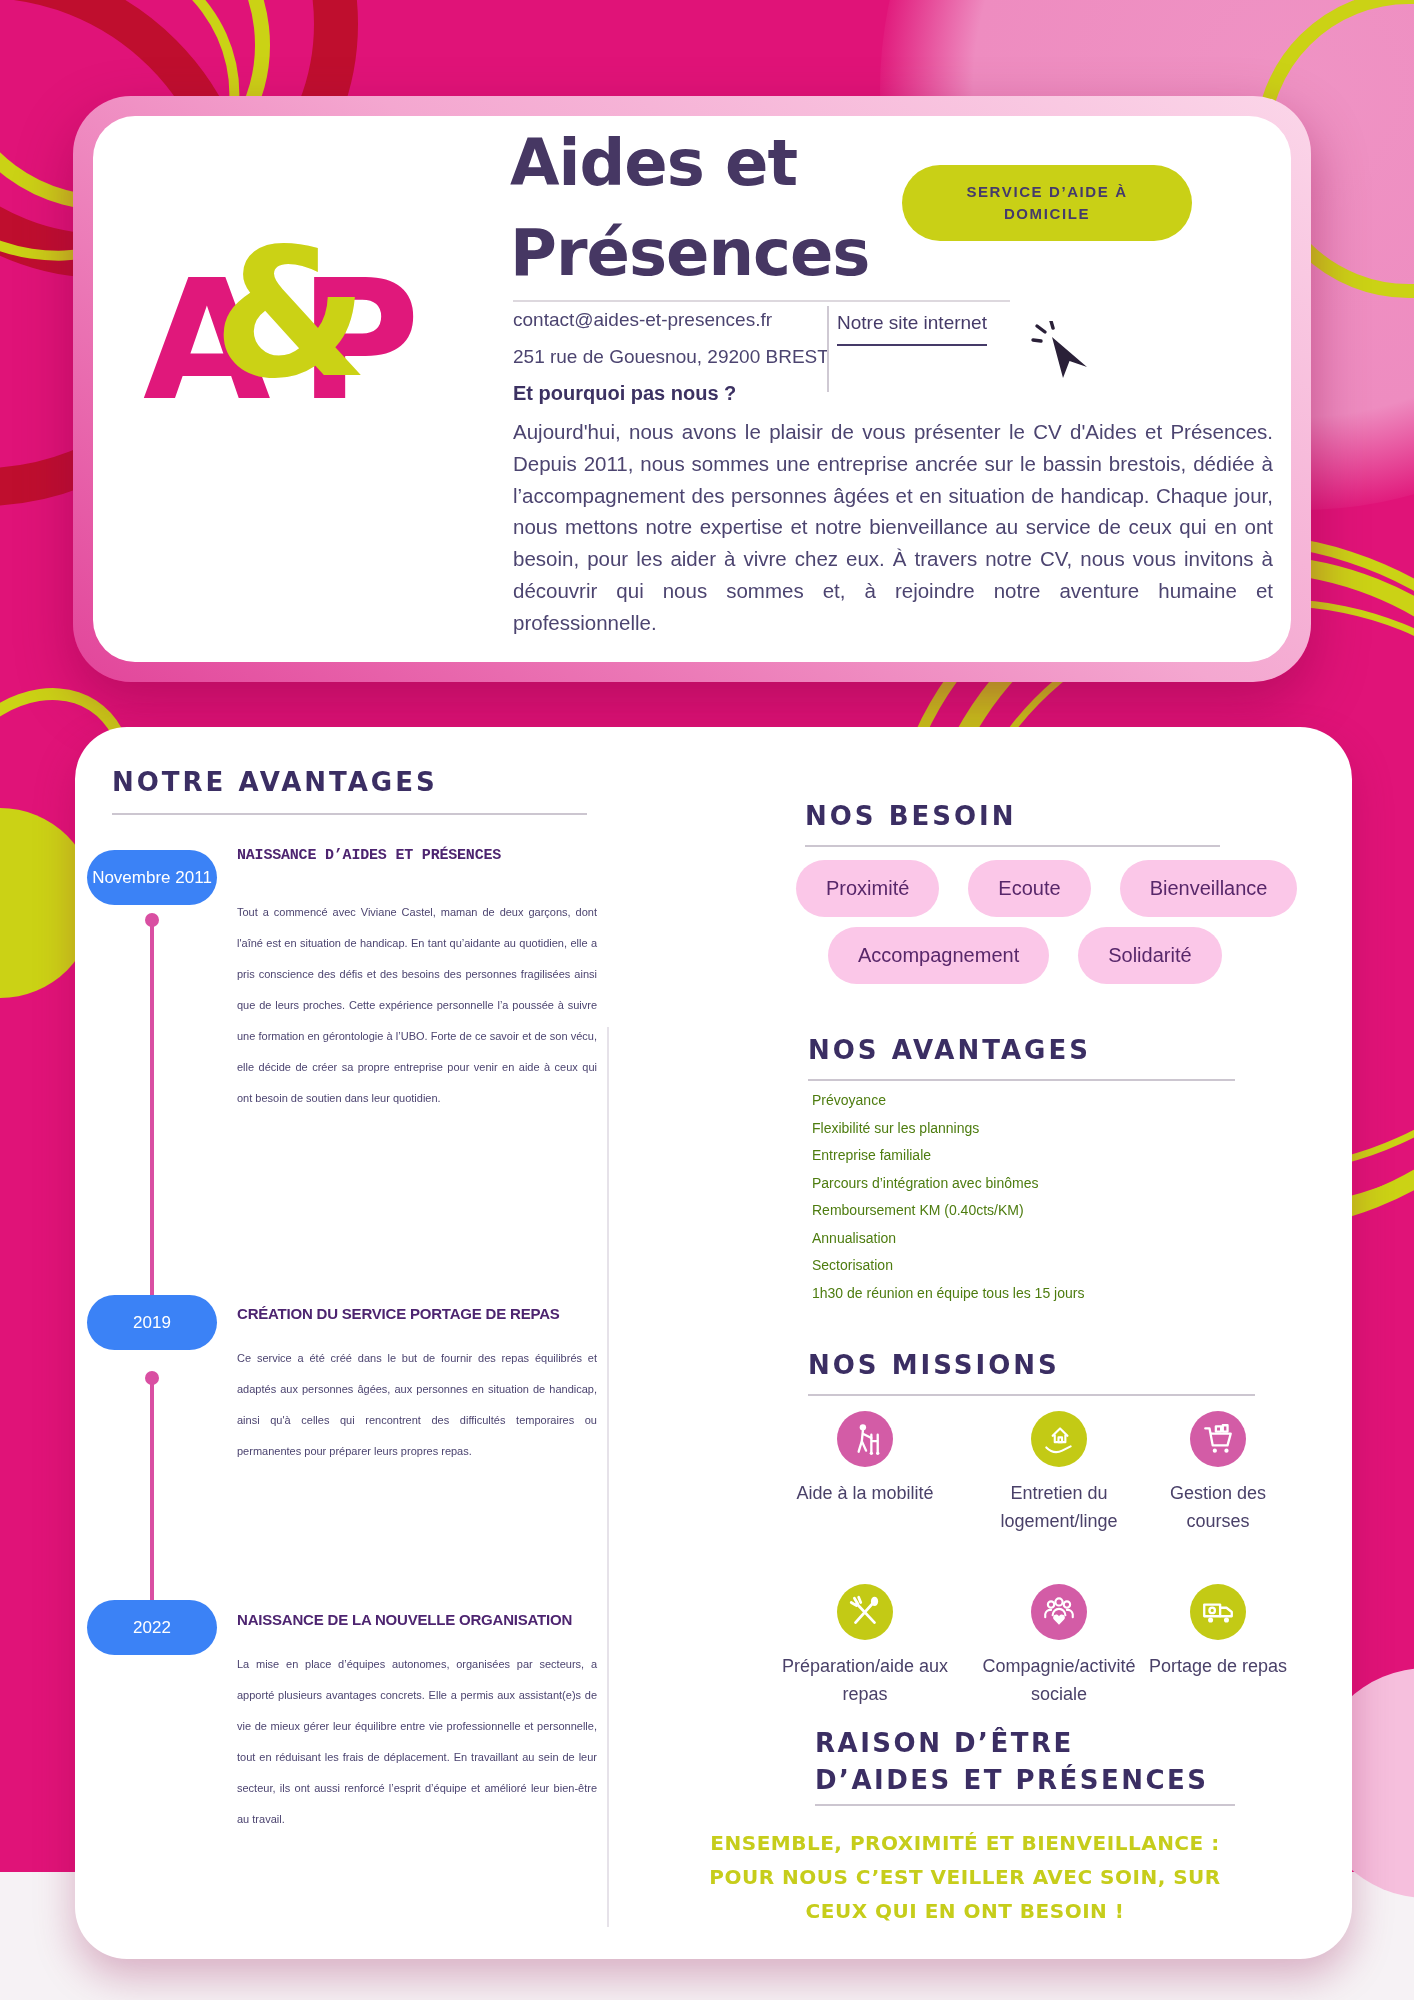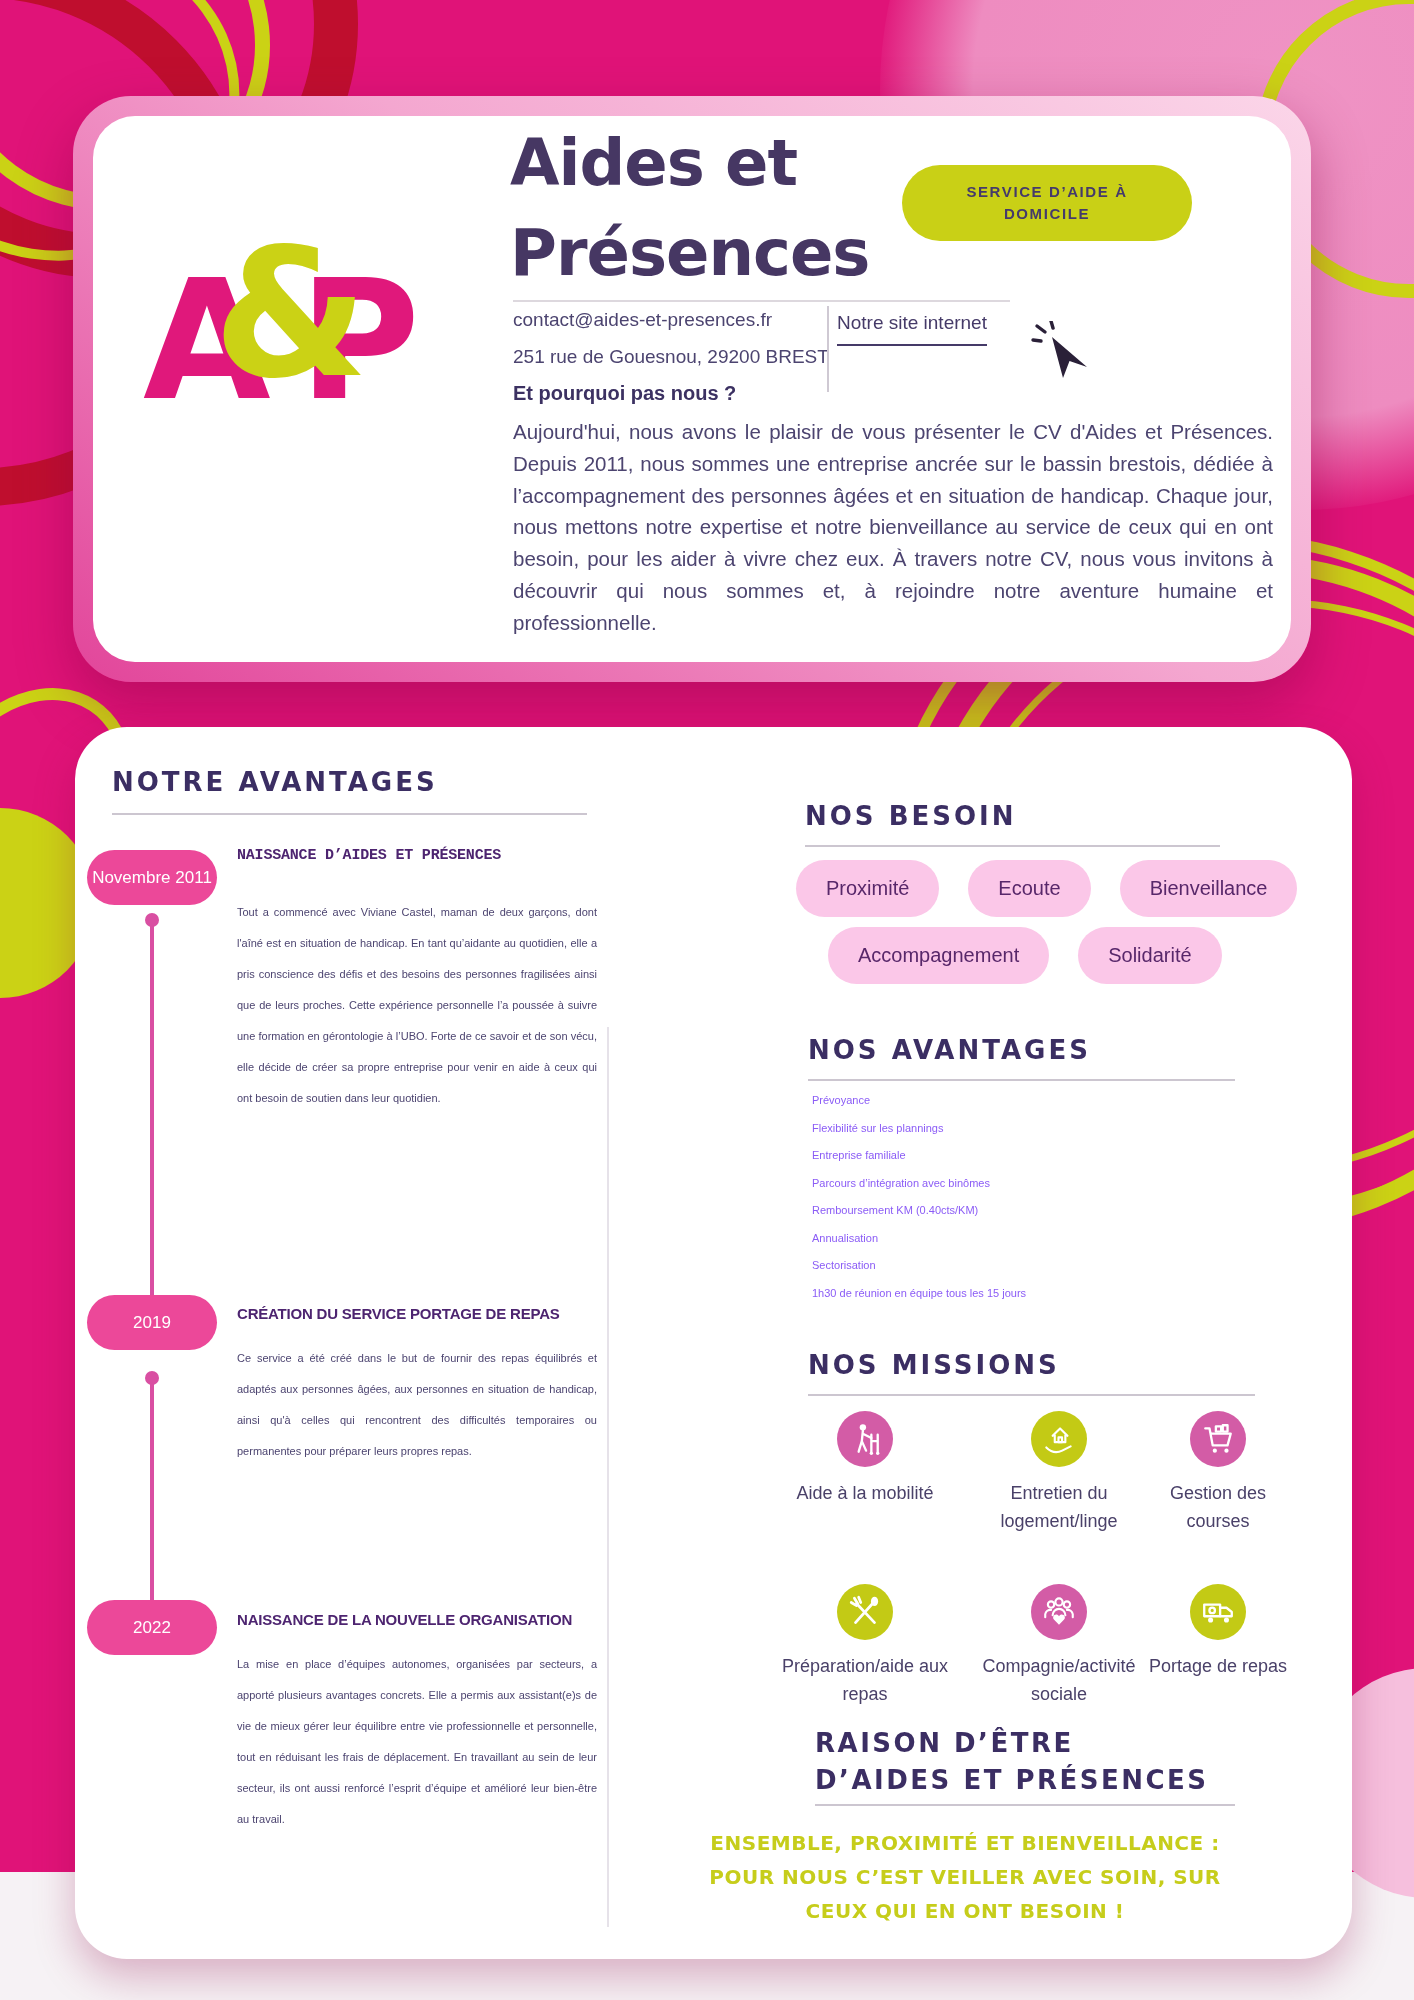--- a/index.html
+++ b/index.html
@@ -44,32 +44,32 @@
   .cursor{left:938px;top:205px;width:62px;height:64px;}
   .intro-h{left:420px;top:266px;font-size:20px;font-weight:700;color:#3c3162;}
   .intro-p{left:420px;top:300px;width:760px;font-size:20.5px;line-height:31.8px;text-align:justify;color:#4c4470;}
   
   .card2{left:75px;top:727px;width:1277px;height:1232px;background:#fff;border-radius:52px;z-index:2;
          box-shadow:0 18px 40px rgba(140,5,70,.28);}
   .colsep{left:532px;top:300px;width:2px;height:900px;background:#e6e2e9;}
   .sec-h{font-weight:700;font-size:26px;letter-spacing:3px;color:#3b2e63;font-family:"DejaVu Sans",sans-serif;}
   .sec-hr{height:2px;background:#ccc6d0;}
   
-  .tl-pill{left:12px;width:130px;height:55px;border-radius:28px;background:#ec4899;color:#fff;
+  .tl-pill{left:12px;width:130px;height:55px;border-radius:28px;background:#3b82f6;color:#fff;
            font-size:17px;display:flex;align-items:center;justify-content:center;}
   .tl-dot{left:70px;width:14px;height:14px;border-radius:50%;background:#d94fa2;}
   .tl-line{left:75px;width:4px;background:#d94fa2;}
   .it-title{left:162px;font-size:15px;font-weight:700;letter-spacing:-0.2px;white-space:nowrap;color:#4d2470;}
   .it-body{left:162px;width:360px;font-size:11px;line-height:31px;text-align:justify;color:#4c4470;}
   
   .vrow{display:flex;}
   .vpill{height:57px;border-radius:29px;background:#fbc7e8;color:#58276a;font-size:20px;
          display:flex;align-items:center;justify-content:center;padding:0 30px;}
   
-  .adv{left:737px;top:360px;font-size:11px;line-height:27.5px;color:#8b5cf6;}
+  .adv{left:737px;top:360px;font-size:14px;line-height:27.5px;color:#4d7c0f;}
   
   .mission{position:absolute;text-align:center;}
   .mcircle{width:56px;height:56px;border-radius:50%;margin:0 auto;display:flex;align-items:center;justify-content:center;}
   .mc-pink{background:#d35ca6;} .mc-yellow{background:#c3ca15;}
   .mlabel{margin-top:12px;font-size:18px;line-height:28px;color:#4a4169;}
   
   .raison-h{left:740px;top:998px;font-size:26px;line-height:37px;font-weight:700;letter-spacing:2.5px;
             color:#3b2e63;font-family:"DejaVu Sans",sans-serif;}
   .raison-t{left:625px;top:1099px;width:530px;text-align:center;font-size:20px;line-height:34px;
             font-weight:700;color:#c6cd1b;letter-spacing:0.5px;font-family:"DejaVu Sans",sans-serif;}

